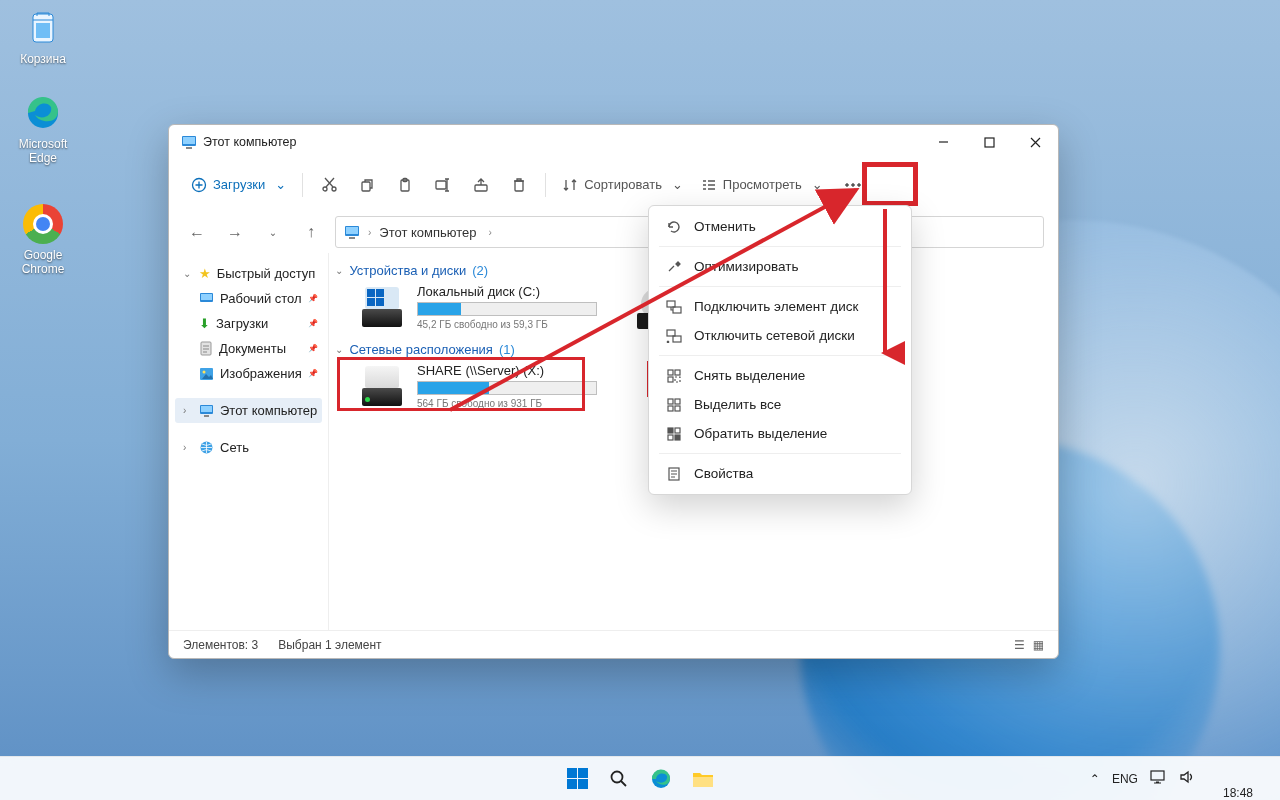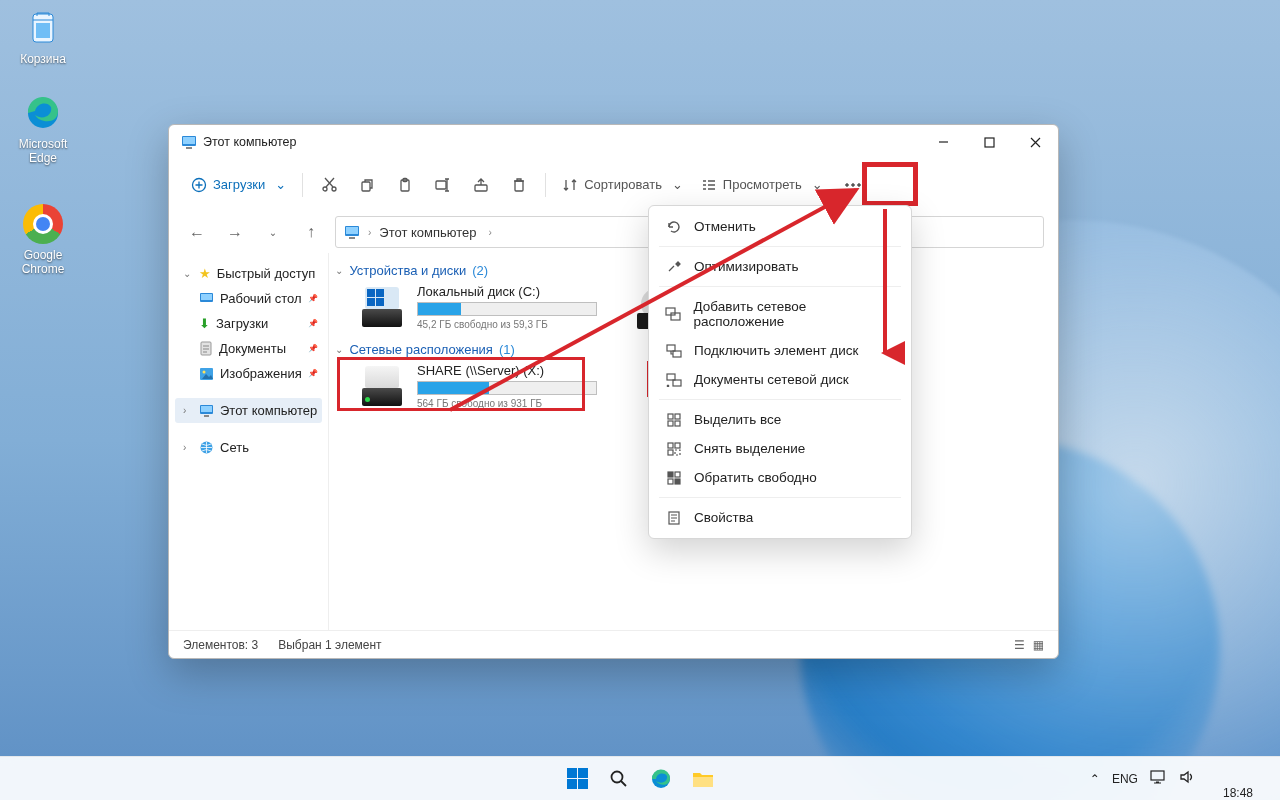--- a/index.html
+++ b/index.html
@@ -368,79 +368,70 @@
         <svg width="15" height="15" fill="none" stroke="#555" stroke-width="1.3">
           <path d="M3 12 L8 7 M12 3 L10 5 L12 7 L14 5 Z" fill="#555"></path>
         </svg>
       </span>
       <span>Оптимизировать</span>
     </div>
   <div class="msep"></div>
   <div class="mi">
       <span class="micon">
         <svg width="16" height="14" fill="none" stroke="#555" stroke-width="1.2">
-          <rect x="1" y="1" width="9" height="7"></rect>
-          <rect x="6" y="6" width="9" height="7"></rect>
-        </svg>
-      </span>
-      <span>Добавить сетевое расположение</span>
-    </div>
-  <div class="mi">
-      <span class="micon">
-        <svg width="16" height="14" fill="none" stroke="#555" stroke-width="1.2">
           <rect x="1" y="1" width="8" height="6"></rect>
           <rect x="7" y="7" width="8" height="6"></rect>
           <path d="M5 7 V10 H7"></path>
         </svg>
       </span>
       <span>Подключить элемент диск</span>
     </div>
   <div class="mi">
       <span class="micon">
         <svg width="16" height="14" fill="none" stroke="#555" stroke-width="1.2">
           <rect x="1" y="1" width="8" height="6"></rect>
           <rect x="7" y="7" width="8" height="6"></rect>
           <path d="M3 12 L1 14 M1 12 L3 14"></path>
         </svg>
       </span>
-      <span>Документы сетевой диск</span>
+      <span>Отключить сетевой диски</span>
     </div>
   <div class="msep"></div>
+  <div class="mi">
+      <span class="micon">
+        <svg width="14" height="14" fill="none" stroke="#555" stroke-width="1.2">
+          <rect x="1" y="1" width="5" height="5"></rect>
+          <rect x="8" y="1" width="5" height="5"></rect>
+          <rect x="1" y="8" width="5" height="5"></rect>
+          <rect x="8" y="8" width="5" height="5" stroke-dasharray="2"></rect>
+        </svg>
+      </span>
+      <span>Снять выделение</span>
+    </div>
   <div class="mi">
       <span class="micon">
         <svg width="14" height="14" fill="none" stroke="#555" stroke-width="1.2">
           <rect x="1" y="1" width="5" height="5"></rect>
           <rect x="8" y="1" width="5" height="5"></rect>
           <rect x="1" y="8" width="5" height="5"></rect>
           <rect x="8" y="8" width="5" height="5"></rect>
         </svg>
       </span>
       <span>Выделить все</span>
     </div>
   <div class="mi">
       <span class="micon">
         <svg width="14" height="14" fill="none" stroke="#555" stroke-width="1.2">
-          <rect x="1" y="1" width="5" height="5"></rect>
-          <rect x="8" y="1" width="5" height="5"></rect>
-          <rect x="1" y="8" width="5" height="5"></rect>
-          <rect x="8" y="8" width="5" height="5" stroke-dasharray="2"></rect>
-        </svg>
-      </span>
-      <span>Снять выделение</span>
-    </div>
-  <div class="mi">
-      <span class="micon">
-        <svg width="14" height="14" fill="none" stroke="#555" stroke-width="1.2">
           <rect x="1" y="1" width="5" height="5" fill="#555"></rect>
           <rect x="8" y="1" width="5" height="5"></rect>
           <rect x="1" y="8" width="5" height="5"></rect>
           <rect x="8" y="8" width="5" height="5" fill="#555"></rect>
         </svg>
       </span>
-      <span>Обратить свободно</span>
+      <span>Обратить выделение</span>
     </div>
   <div class="msep"></div>
   <div class="mi">
       <span class="micon">
         <svg width="14" height="14" fill="none" stroke="#555" stroke-width="1.2">
           <rect x="2" y="1" width="10" height="12"></rect>
           <path d="M4 4 H10 M4 7 H10 M4 10 H8"></path>
         </svg>
       </span>
       <span>Свойства</span>

